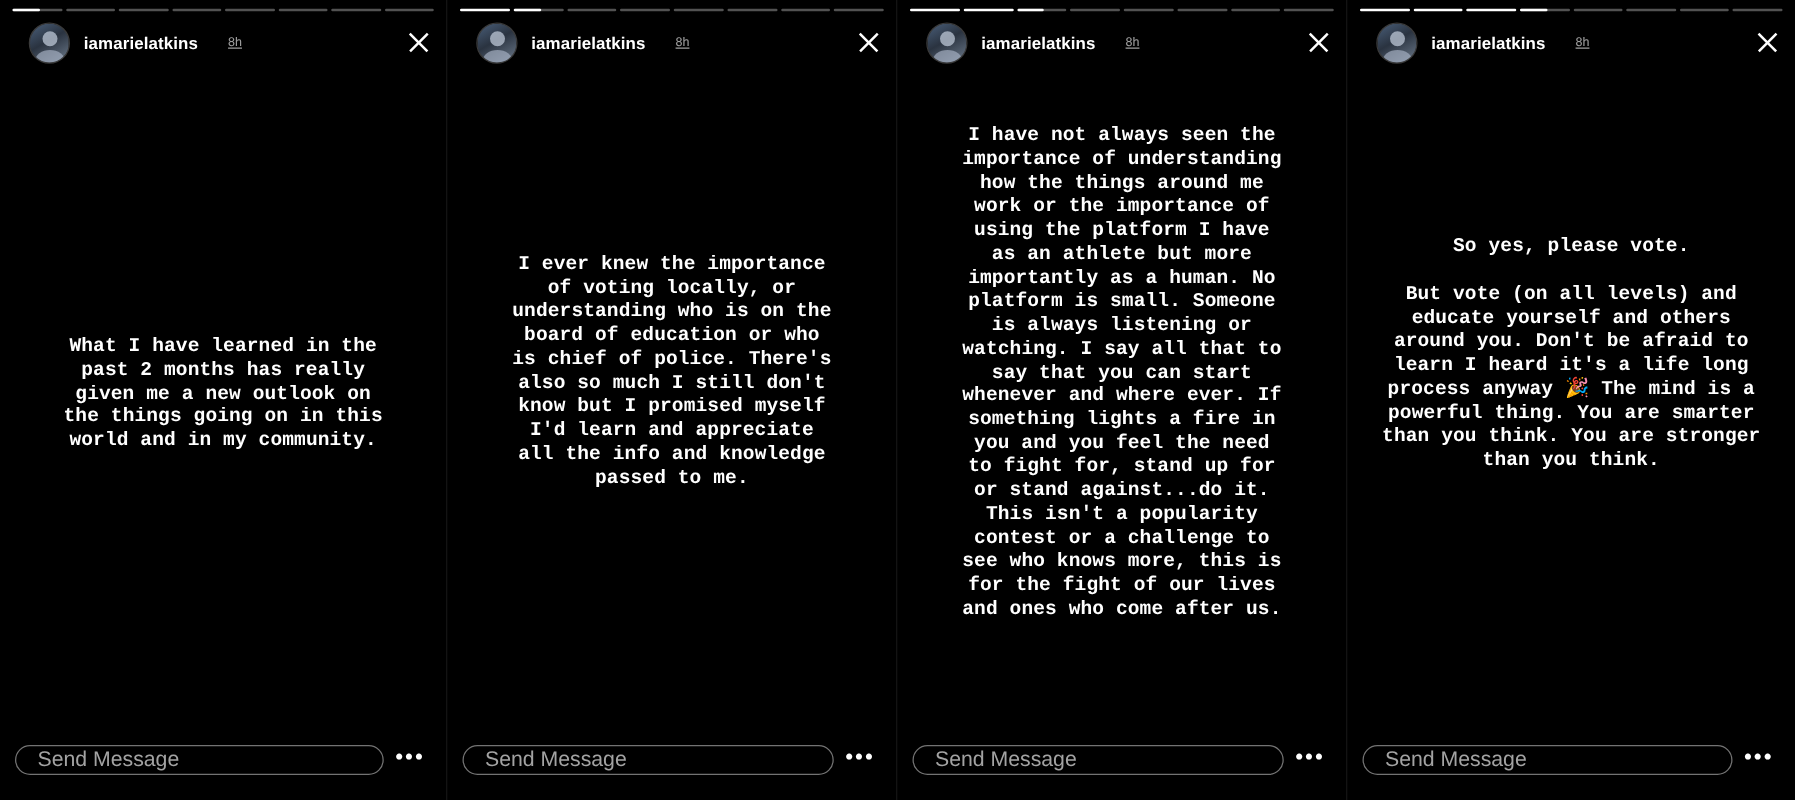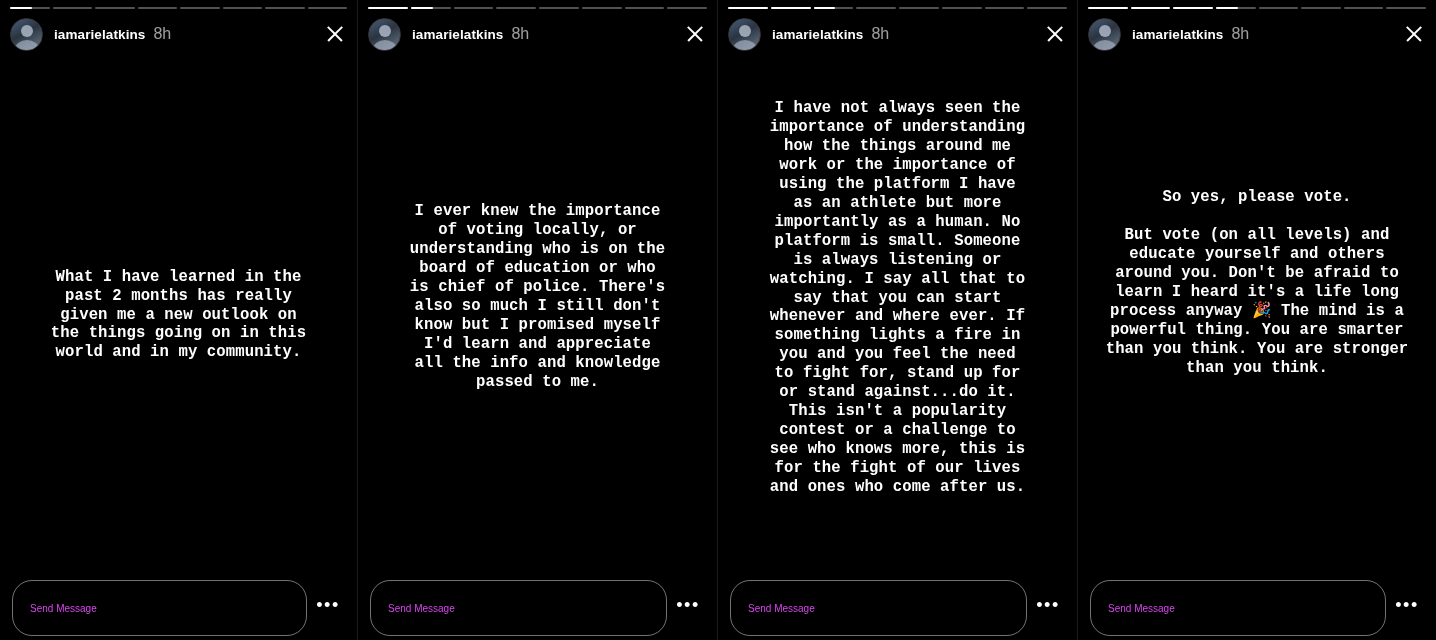--- a/index.html
+++ b/index.html
@@ -58,21 +58,21 @@
     left: 0; top: 0; bottom: 0;
     width: 55%;
     background: #ffffff;
     border-radius: 1px;
   }
 
   
   .header {
     position: absolute;
     top: 16px;
-    left: 10px;
+    left: 23px;
     right: 8px;
     height: 36px;
     display: flex;
     align-items: center;
     z-index: 6;
   }
   .avatar {
     width: 33px; height: 33px;
     border-radius: 50%;
     background: linear-gradient(150deg, #4a5f7a 0%, #2a3340 45%, #6d7b8c 100%);
@@ -102,23 +102,24 @@
   .uname {
     color: #ffffff;
     font-size: 13.5px;
     font-weight: bold;
     margin-left: 11px;
     letter-spacing: 0.1px;
     white-space: nowrap;
   }
   .ts {
     color: rgba(255,255,255,0.62);
-    font-size: 16px;
-    margin-left: 8px;
+    font-size: 10px;
+    margin-left: 24px;
     white-space: nowrap;
+    text-decoration: underline;
   }
   .close-btn {
     margin-left: auto;
     width: 28px; height: 28px;
     position: relative;
     flex: 0 0 auto;
     cursor: pointer;
   }
   .close-btn::before, .close-btn::after {
     content: "";
@@ -159,28 +160,28 @@
     position: absolute;
     bottom: 0; left: 0; right: 0;
     height: 64px;
     display: flex;
     align-items: center;
     padding: 0 12px;
     z-index: 6;
   }
   .send-box {
     flex: 1;
-    height: 56px;
+    height: 24px;
     border: 1px solid rgba(255,255,255,0.45);
     border-radius: 20px;
     display: flex;
     align-items: center;
     padding: 0 17px;
-    color: #d946ef;
-    font-size: 10px;
+    color: #a3a3a3;
+    font-size: 17px;
     background: transparent;
   }
   .more-btn {
     width: 34px;
     height: 34px;
     margin-left: 4px;
     display: flex;
     align-items: center;
     justify-content: center;
     color: #ffffff;

